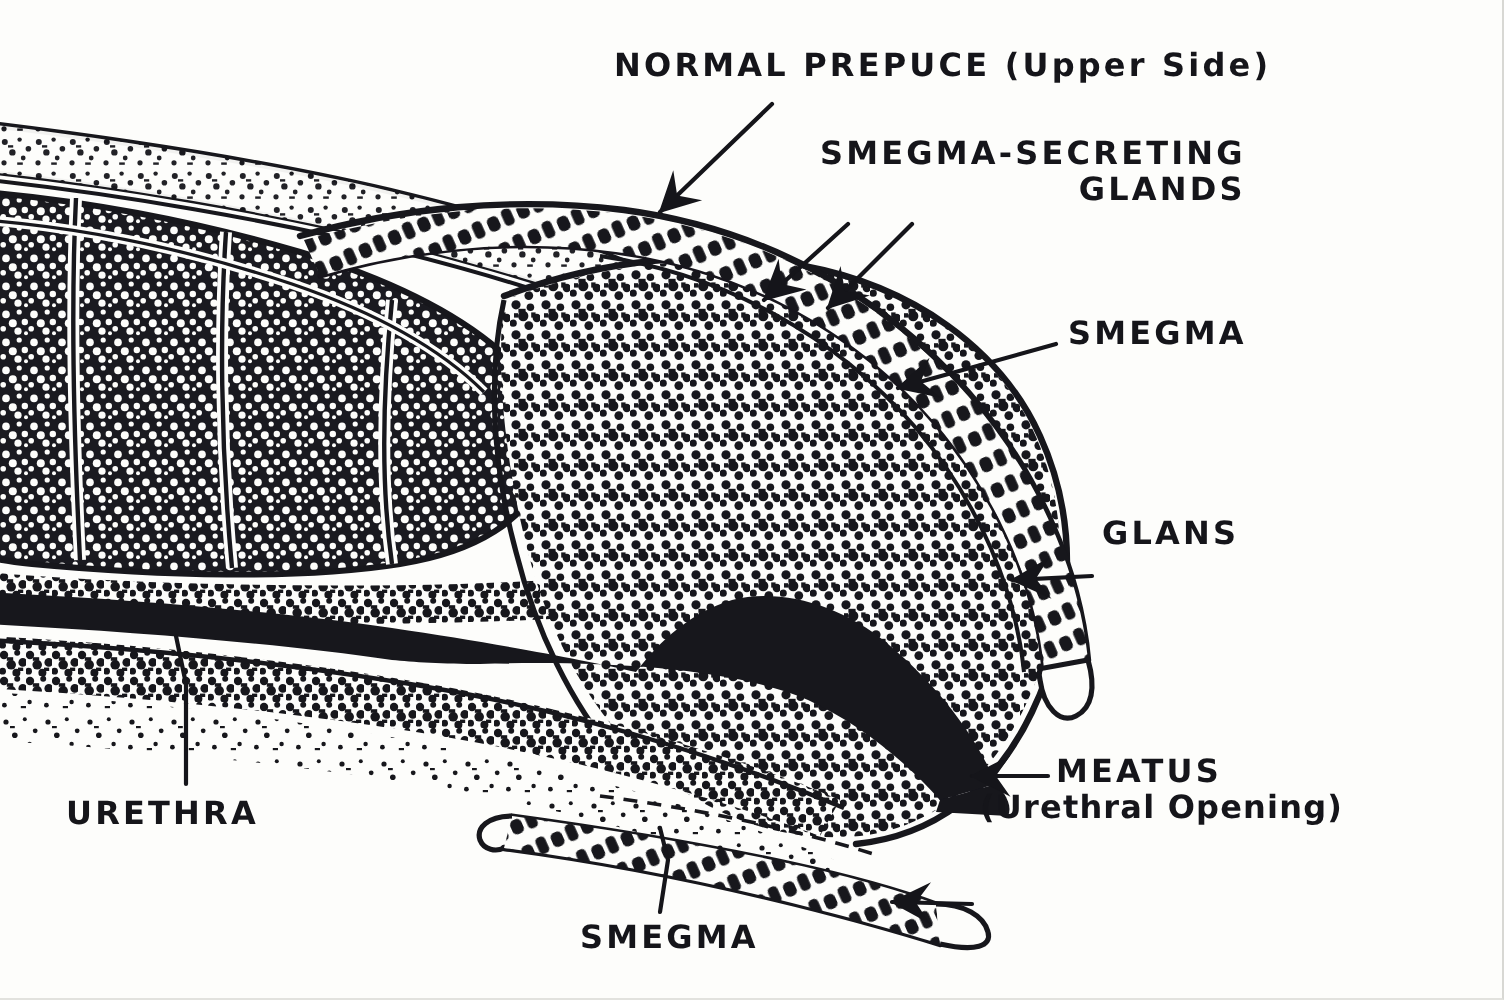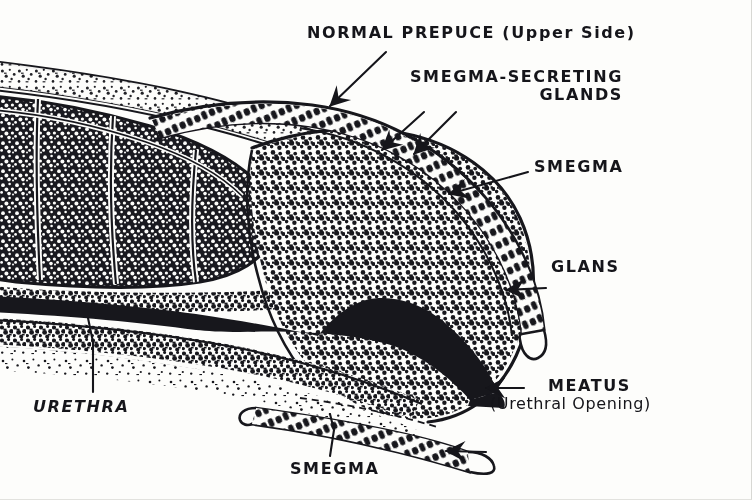--- a/index.html
+++ b/index.html
@@ -32,33 +32,33 @@
     color: #15151a;
     font-family: "DejaVu Sans", sans-serif;
     font-weight: 700;
     white-space: nowrap;
     letter-spacing: 1.6px;
     line-height: 1.12;
     font-size: 16px;
   }
   .label .paren {
     letter-spacing: 0.6px;
-    font-weight: 400;
+    font-weight: 700;
   }
   .lbl-normal-prepuce { left: 307px; top: 24px; }
   .lbl-glands        { left: 410px; top: 68px; text-align: center; }
   .lbl-glands .l2    { display: block; text-align: right; }
   .lbl-smegma-right  { left: 534px; top: 158px; }
   .lbl-glans-penis   { left: 551px; top: 258px; }
   .lbl-glans-penis .l2 { display: block; }
-  .lbl-meatus        { left: 528px; top: 377px; text-align: center; }
+  .lbl-meatus        { left: 528px; top: 377px; }
   .lbl-meatus .l2    { display: block; margin-left: -38px; }
   .lbl-prepuce-lower { left: 489px; top: 443px; }
   .lbl-prepuce-lower .l2 { display: block; margin-left: -7px; }
-  .lbl-urethra       { left: 33px; top: 398px; font-style: italic; }
+  .lbl-urethra       { left: 33px; top: 398px; }
   .lbl-smegma-bottom { left: 290px; top: 460px; }
 </style>
 </head>
 <body>
 
 <div id="page">
 
   <svg id="figure-svg" viewBox="0 0 752 500">
     <defs>
 

